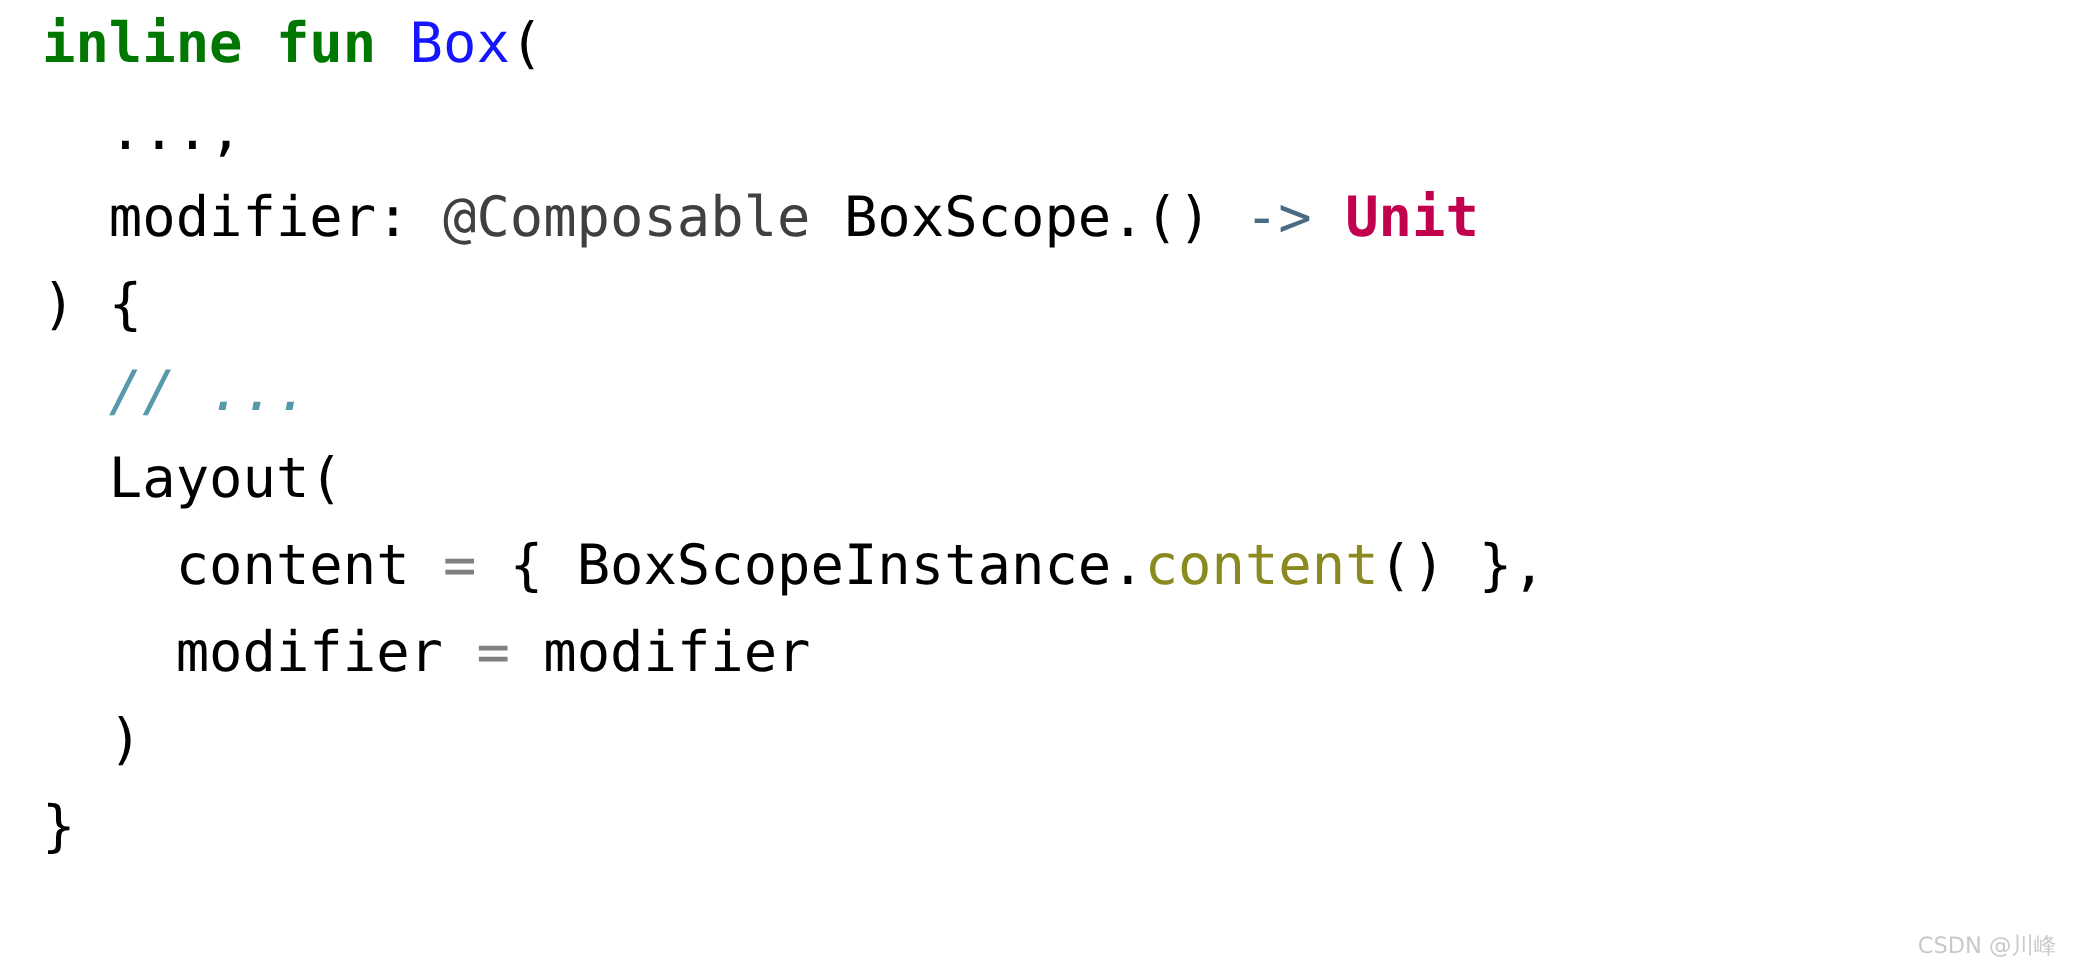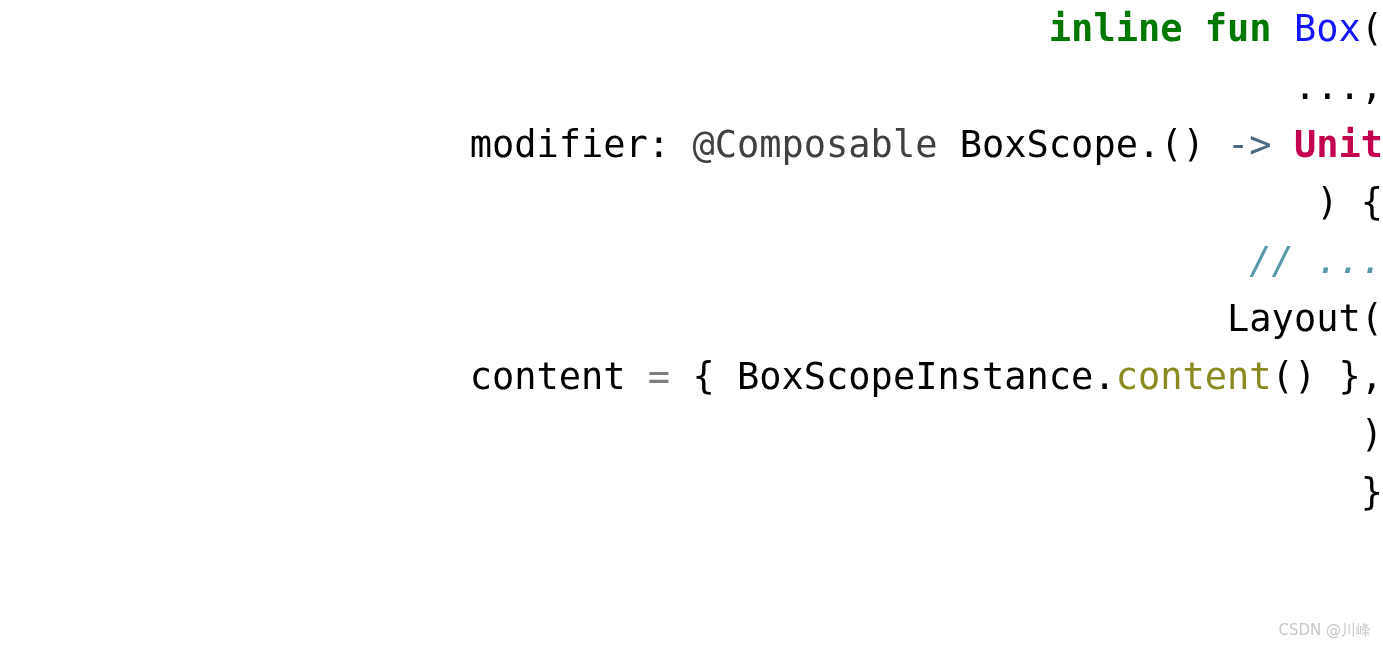--- a/index.html
+++ b/index.html
@@ -24,21 +24,20 @@
   }
 
   .code-line {
     height: 58px;
     line-height: 58px;
     font-size: 37px;
     white-space: pre;
     color: #000000;
     letter-spacing: 0px;
     padding-left: 28px;
-    text-align: right;
   }
 
   
   .tok-keyword   { color: #007700; font-weight: bold; }
   .tok-function  { color: #1515ff; }
   .tok-plain     { color: #000000; }
   .tok-annot     { color: #404040; }
   .tok-type      { color: #c3004e; font-weight: bold; }
   .tok-arrow     { color: #4a6b82; }
   .tok-comment   { color: #5599aa; font-style: italic; }
@@ -69,20 +68,21 @@
 
   <div class="code-line"><span class="tok-plain">) {</span></div>
 
   <div class="code-line"><span class="tok-comment">  // ...</span></div>
 
   <div class="code-line"><span class="tok-plain">  Layout(</span></div>
 
   <div class="code-line"><span class="tok-plain">    content </span><span class="tok-operator">=</span><span class="tok-plain"> { BoxScopeInstance.</span><span class="tok-member">content</span><span class="tok-plain">() },</span></div>
 
 
+  <div class="code-line"><span class="tok-plain">    modifier </span><span class="tok-operator">=</span><span class="tok-plain"> modifier</span></div>
 
   <div class="code-line"><span class="tok-plain">  )</span></div>
 
   <div class="code-line"><span class="tok-plain">}</span></div>
 
   <div id="watermark">CSDN @川峰</div>
 
 </div>
 
 </body></html>

